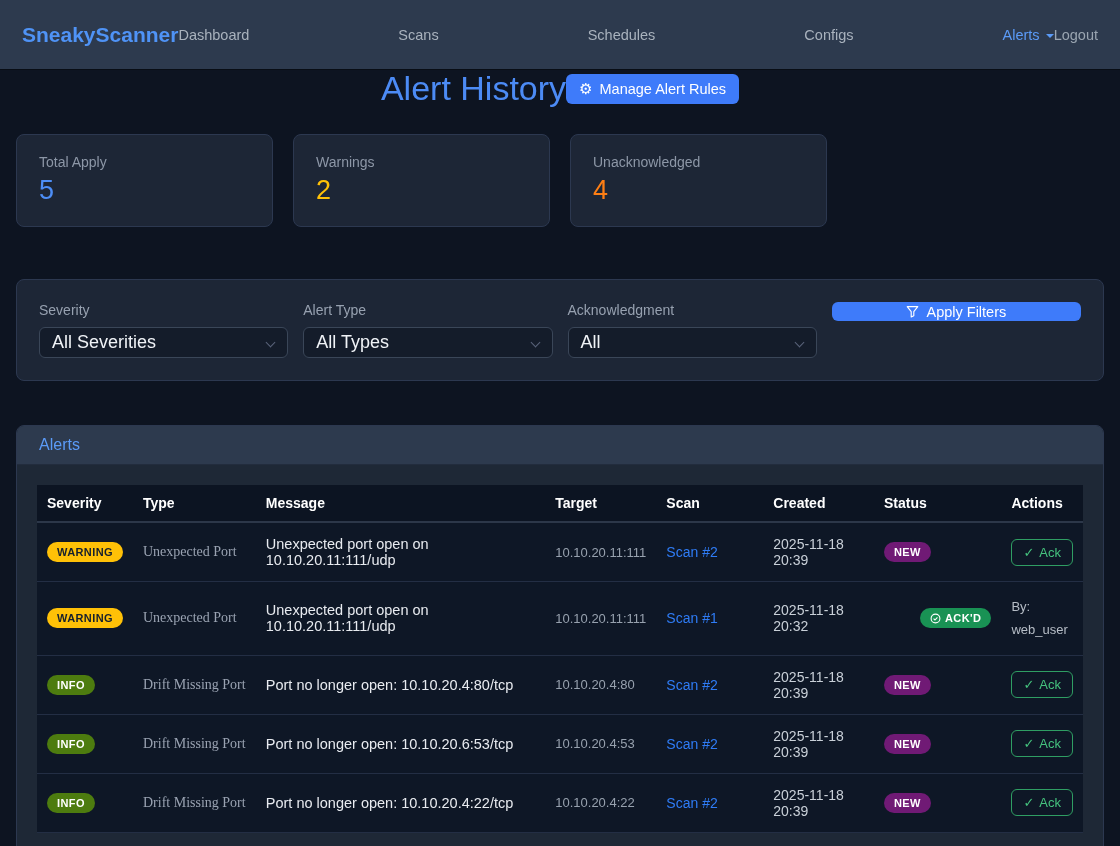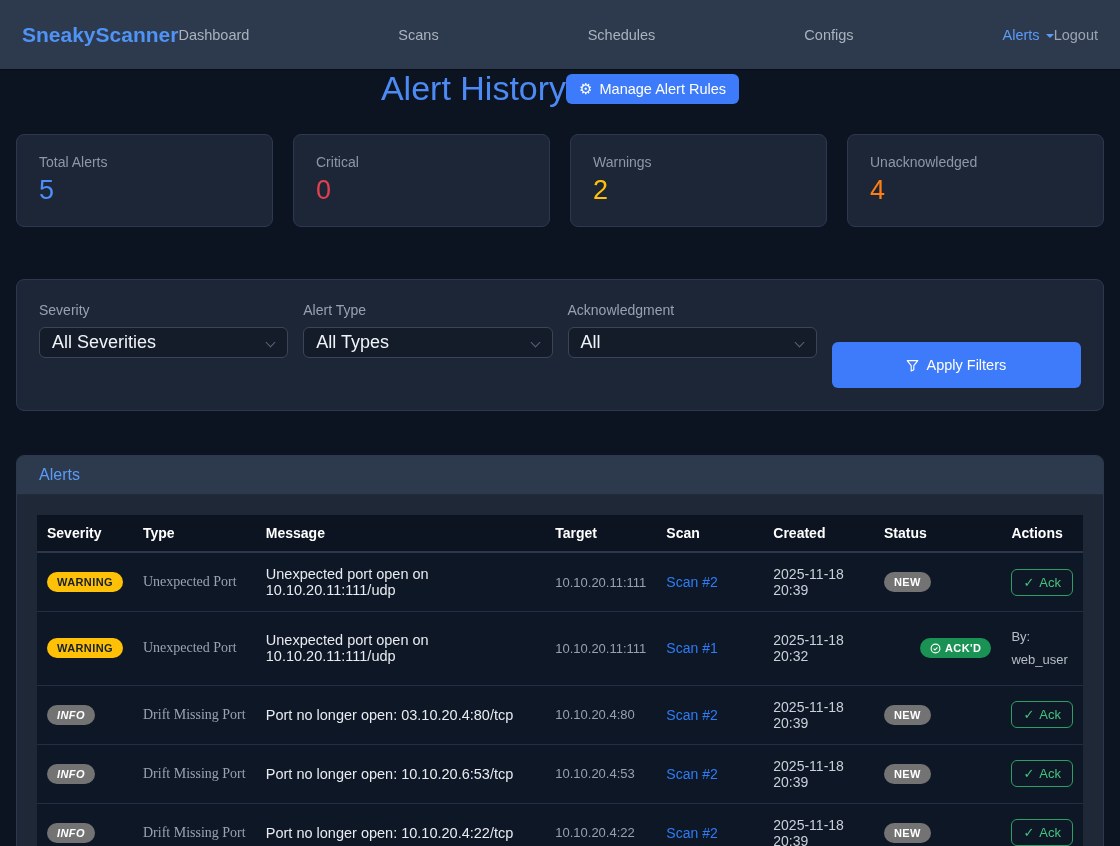--- a/index.html
+++ b/index.html
@@ -62,23 +62,22 @@
     position:relative; background:#141c2a; border:1px solid #3a4658; border-radius:6px;
     height:31px; display:flex; align-items:center; padding:0 12px;
     font-size:18px; color:#f0f3f7; cursor:pointer;
   }
   .select .chev {
     position:absolute; right:13px; top:11px; width:7px; height:7px;
     border-right:1.6px solid #59637a; border-bottom:1.6px solid #59637a;
     transform:rotate(45deg);
   }
   .apply-btn {
-    align-self:end; height:46px; width:100%;
+    align-self:end; height:19px; width:100%;
     justify-content:center;
-    margin-top:40px;
   }
 
   
   .alerts-card {
     margin-top:44px; border-radius:8px; overflow:hidden;
     border:1px solid #2c3850; background:#1e2836;
   }
   .alerts-card-header {
     background:#2d3a4e; padding:10px 22px; border-bottom:1px solid #222c3d;
   }
@@ -91,34 +90,34 @@
     text-align:left; padding:10px 10px; border-bottom:2px solid #2c3749;
   }
   tbody td { padding:13px 10px; border-bottom:1px solid #232e44; vertical-align:middle; font-size:14px; }
   tbody tr:last-child td { border-bottom:1px solid #232e44; }
 
   .sev-badge {
     display:inline-block; padding:4px 10px; border-radius:10px;
     font-size:11px; font-weight:bold; letter-spacing:.4px;
   }
   .sev-warning { background:#ffc107; color:#16202e; }
-  .sev-info { background:#737373; color:#fff;font-style:italic; }
+  .sev-info { background:#4d7c0f; color:#fff; }
 
   .type-cell { color:#9aa3b2;font-family:Liberation Serif, serif; }
   .msg-cell { color:#e8ebf0; font-size:14.5px; }
   .target-cell { color:#97a1ae; font-size:13px; }
   .scan-link { color:#2f7cf6; cursor:pointer; text-decoration:none; }
   .created-cell { color:#c9d0d8; }
 
   .st-badge {
     display:inline-flex; align-items:center; gap:4px;
     padding:4px 10px; border-radius:10px; font-size:11px; font-weight:bold; color:#fff;
     letter-spacing:.4px;
   }
-  .st-new  { background:#737373;border-radius:10px; }
+  .st-new  { background:#701a75;border-radius:10px; }
   .st-ackd { background:#199254;margin-left:36px; }
 
   .ack-btn {
     background:transparent; border:1px solid #2f9e63; color:#45c37e;
     border-radius:6px; padding:5px 11px; font-size:13px; cursor:pointer;
     display:inline-flex; align-items:center; gap:5px;
     font-family:"Liberation Sans", sans-serif;
   }
   .by-cell { color:#b6bdc6; font-size:13px; line-height:1.8; }
   .by-cell span { display:block; }
@@ -143,26 +142,22 @@
   <div class="page-head">
     <h1 class="page-title">Alert History</h1>
     <button class="btn-primary">
       <span class="gear">⚙</span>
       <span>Manage Alert Rules</span>
     </button>
   </div>
 
   <div class="stats">
     <div class="stat-card">
-      <div class="stat-label">Total Alerts</div>
+      <div class="stat-label">Total Apply</div>
       <div class="stat-value" style="color:#4d8ef7">5</div>
-    </div>
-    <div class="stat-card">
-      <div class="stat-label">Critical</div>
-      <div class="stat-value" style="color:#e04050">0</div>
     </div>
     <div class="stat-card">
       <div class="stat-label">Warnings</div>
       <div class="stat-value" style="color:#ffc107">2</div>
     </div>
     <div class="stat-card">
       <div class="stat-label">Unacknowledged</div>
       <div class="stat-value" style="color:#fd7e14">4</div>
     </div>
   </div>
@@ -261,21 +256,21 @@
             </td>
             <td class="by-cell">
               <span>By:</span>
               <span>web_user</span>
             </td>
           </tr>
 
           <tr>
             <td><span class="sev-badge sev-info">INFO</span></td>
             <td class="type-cell">Drift Missing Port</td>
-            <td class="msg-cell">Port no longer open: 03.10.20.4:80/tcp</td>
+            <td class="msg-cell">Port no longer open: 10.10.20.4:80/tcp</td>
             <td class="target-cell">10.10.20.4:80</td>
             <td><a class="scan-link">Scan #2</a></td>
             <td class="created-cell">2025-11-18 20:39</td>
             <td><span class="st-badge st-new">NEW</span></td>
             <td><button class="ack-btn">
                   <span>✓</span>
                   <span>Ack</span>
                 </button></td>
           </tr>
 

